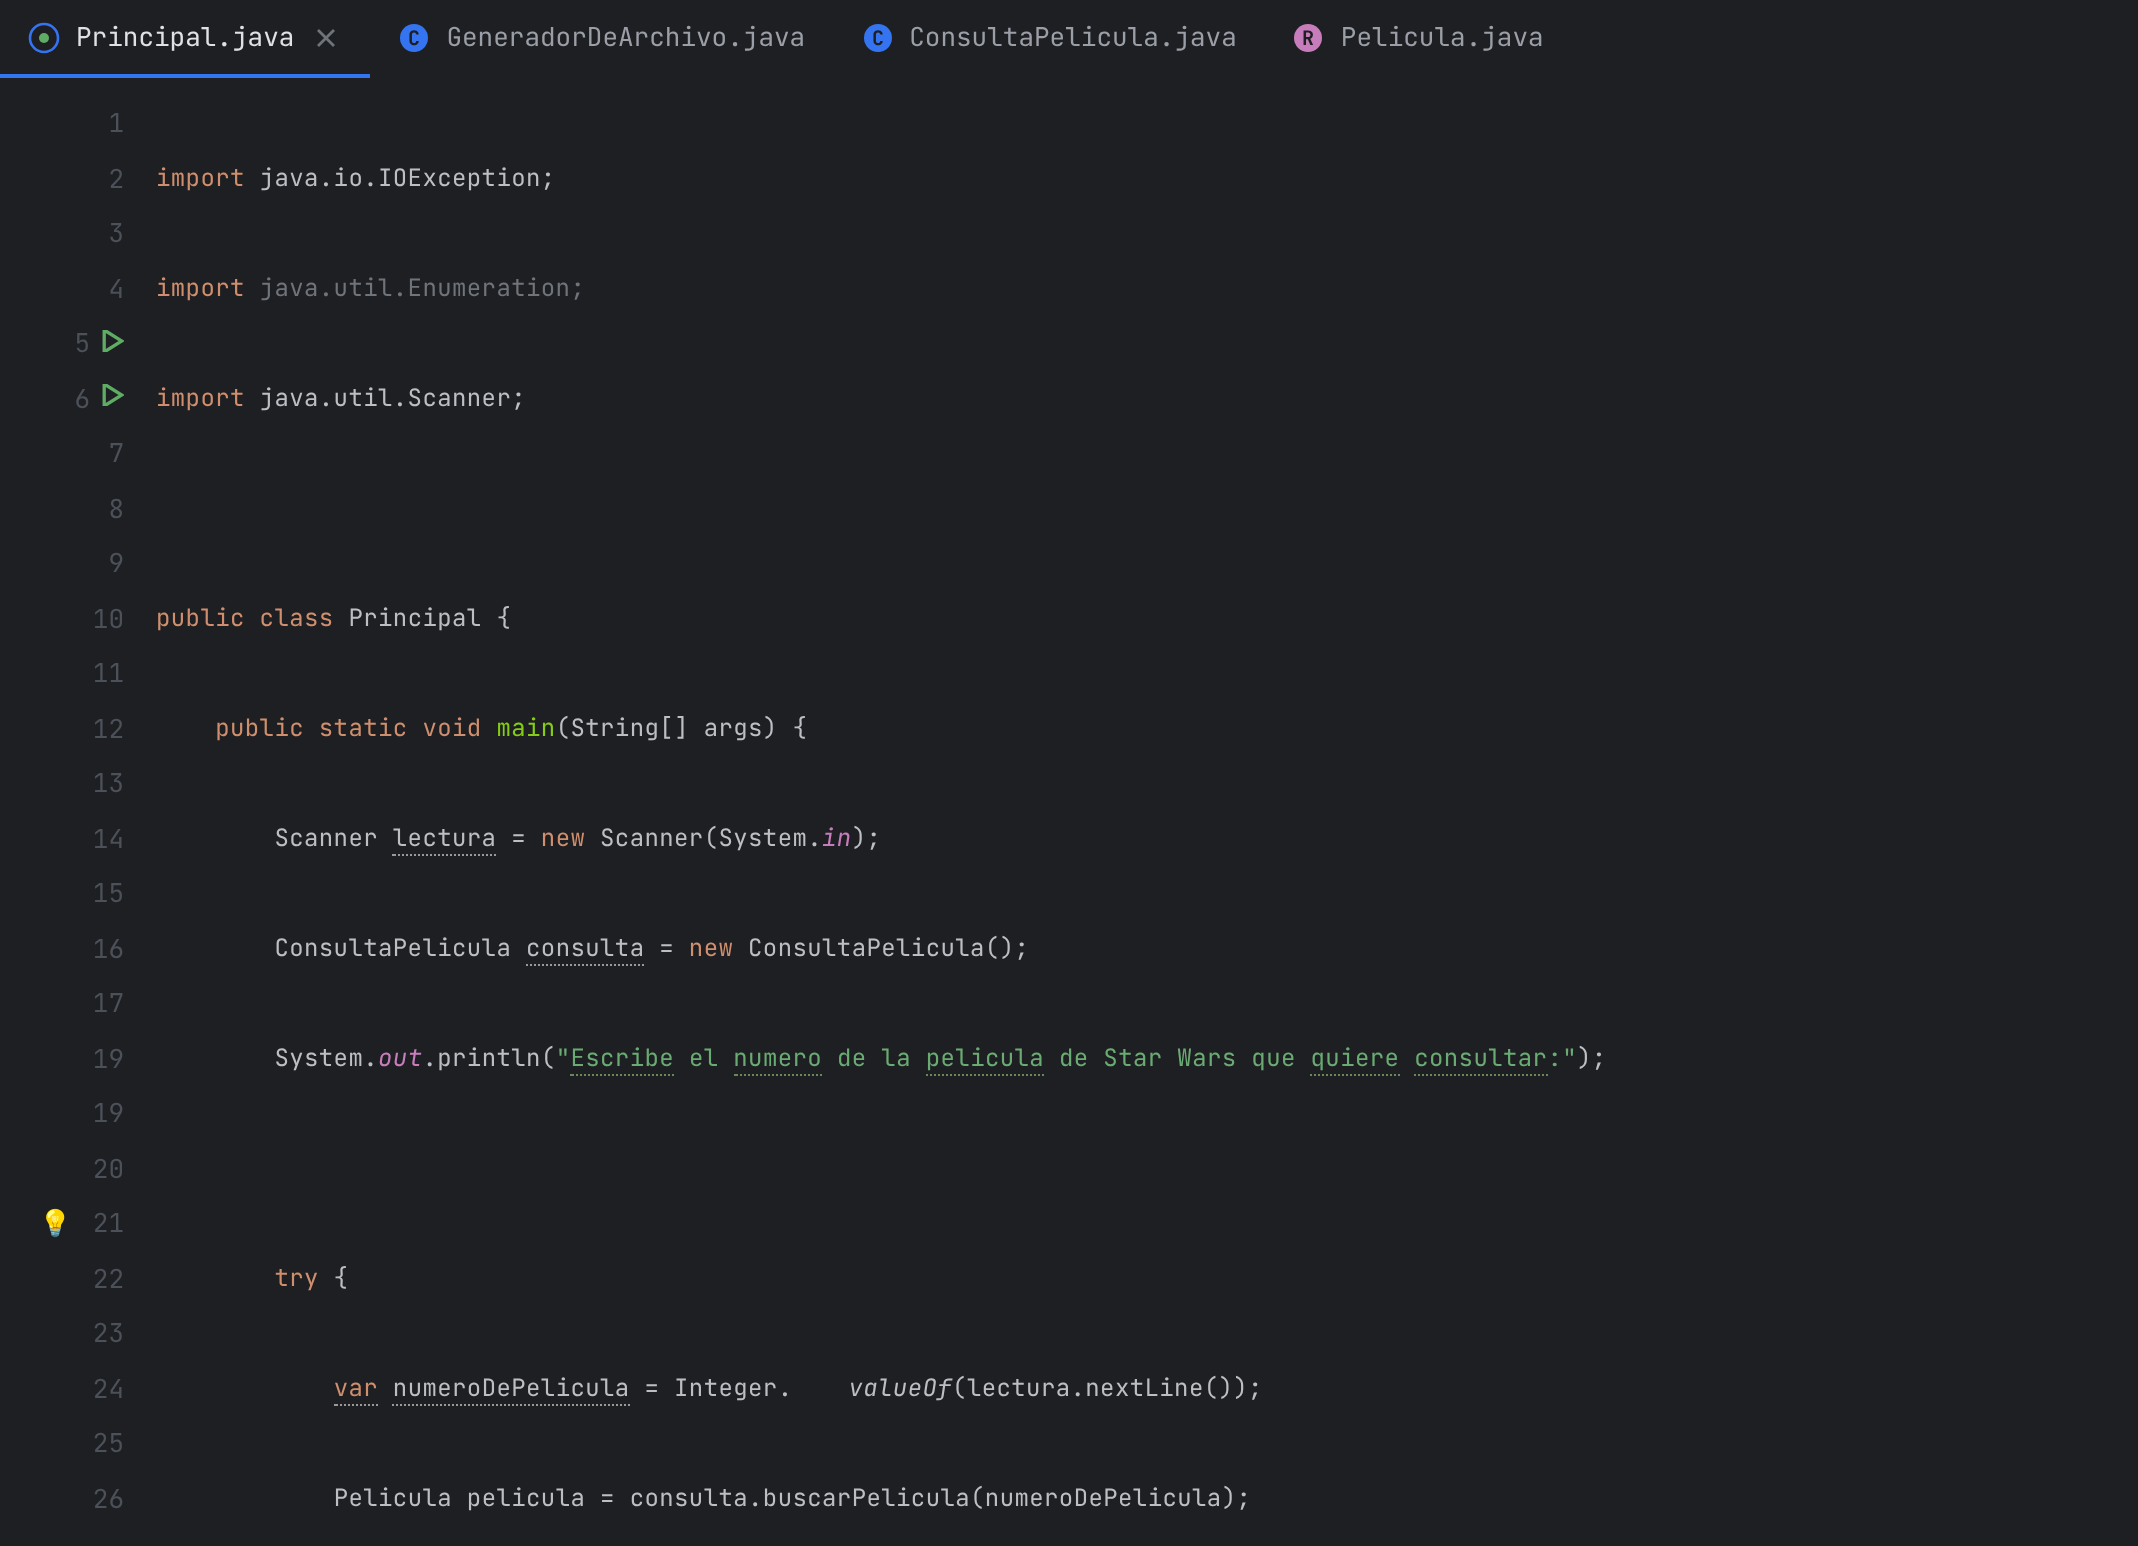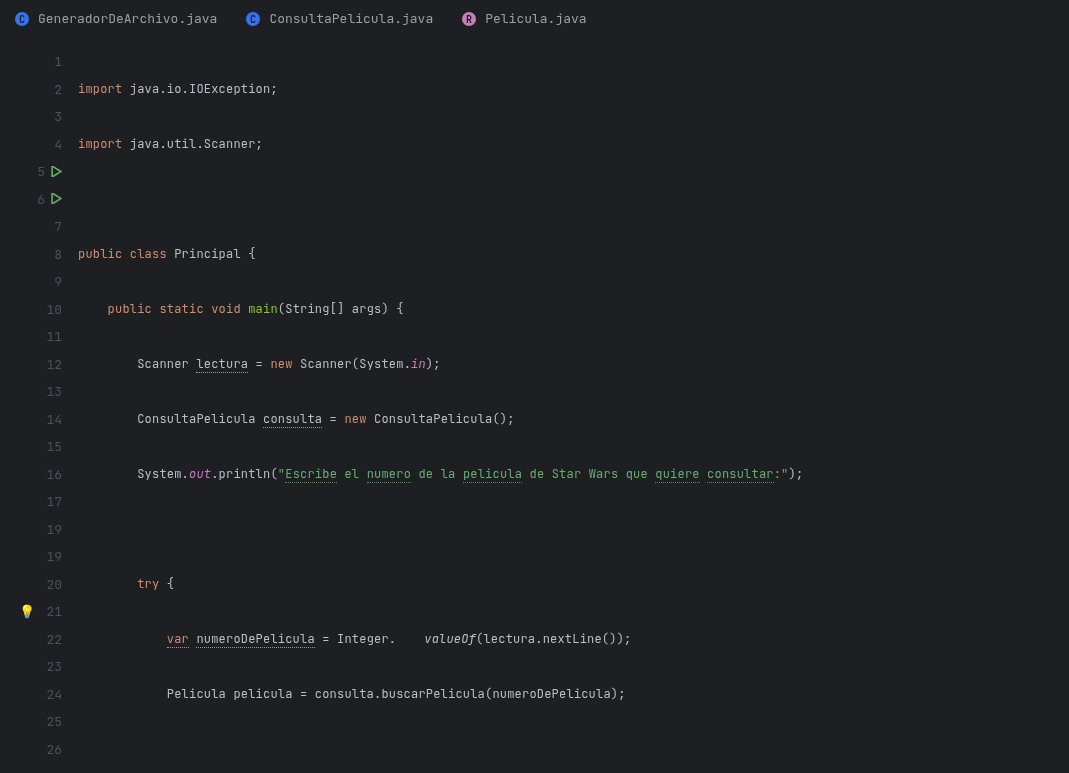--- a/index.html
+++ b/index.html
@@ -98,20 +98,34 @@
 .n { color: #bcbec4; }
 .g { color: #6f737a; }
 .u { border-bottom: 1px dotted #6a8759; }
 .u2 { border-bottom: 1px dotted #999; margin-top: 28px; }
 .m { font-style: italic; margin-left: 28px; }
 </style>
 </head>
 <body>
 
 <div class="tabs">
+  <div class="tab active">
+    <span class="tab-icon">
+      <svg width="16" height="16" viewBox="0 0 16 16">
+          <circle cx="8" cy="8" r="7" fill="none" stroke="#3574f0" stroke-width="1.3"></circle>
+          <circle cx="8" cy="8" r="2.5" fill="#5fad65"></circle>
+        </svg>
+    </span>
+    <span>Principal.java</span>
+    <span class="tab-close">
+      <svg width="10" height="10" viewBox="0 0 10 10">
+          <path d="M1 1 L9 9 M9 1 L1 9" stroke="#6f737a" stroke-width="1.4"></path>
+        </svg>
+    </span>
+  </div>
   <div class="tab">
     <span class="tab-icon">
       <svg width="16" height="16" viewBox="0 0 16 16">
           <circle cx="8" cy="8" r="7" fill="#3574f0"></circle>
           <text x="8" y="11.5" text-anchor="middle" fill="#1e1f22" font-size="10" font-weight="bold">C</text>
         </svg>
     </span>
     <span>GeneradorDeArchivo.java</span>
   </div>
   <div class="tab">
@@ -218,20 +232,21 @@
     <div class="gutter-line">
         <span class="line-num">25</span>
       </div>
     <div class="gutter-line">
         <span class="line-num">26</span>
       </div>
   </div>
 
   <div class="code">
 <div class="code-line"><span class="k">import</span><span class="n"> java.io.IOException;</span></div>
+<div class="code-line"><span class="k">import</span><span class="g"> java.util.Enumeration;</span></div>
 <div class="code-line"><span class="k">import</span><span class="n"> java.util.Scanner;</span></div>
 <div class="code-line"></div>
 <div class="code-line"><span class="k">public class</span><span class="n"> Principal {</span></div>
 <div class="code-line">    <span class="k">public static void</span> <span class="fn">main</span><span class="n">(String[] args) {</span></div>
 <div class="code-line">        <span class="n">Scanner </span><span class="n u2">lectura</span><span class="n"> = </span><span class="k">new</span><span class="n"> Scanner(System.</span><span class="fi">in</span><span class="n">);</span></div>
 <div class="code-line">        <span class="n">ConsultaPelicula </span><span class="n u2">consulta</span><span class="n"> = </span><span class="k">new</span><span class="n"> ConsultaPelicula();</span></div>
 <div class="code-line">        <span class="n">System.</span><span class="fi">out</span><span class="n">.println(</span><span class="s">"</span><span class="s u">Escribe</span><span class="s"> el </span><span class="s u">numero</span><span class="s"> de la </span><span class="s u">pelicula</span><span class="s"> de Star Wars que </span><span class="s u">quiere</span><span class="s"> </span><span class="s u">consultar</span><span class="s">:"</span><span class="n">);</span></div>
 <div class="code-line"></div>
 <div class="code-line">        <span class="k">try</span><span class="n"> {</span></div>
 <div class="code-line">            <span class="k u2">var</span><span class="n"> </span><span class="n u2">numeroDePelicula</span><span class="n"> = Integer.</span><span class="n m">valueOf</span><span class="n">(lectura.nextLine());</span></div>

